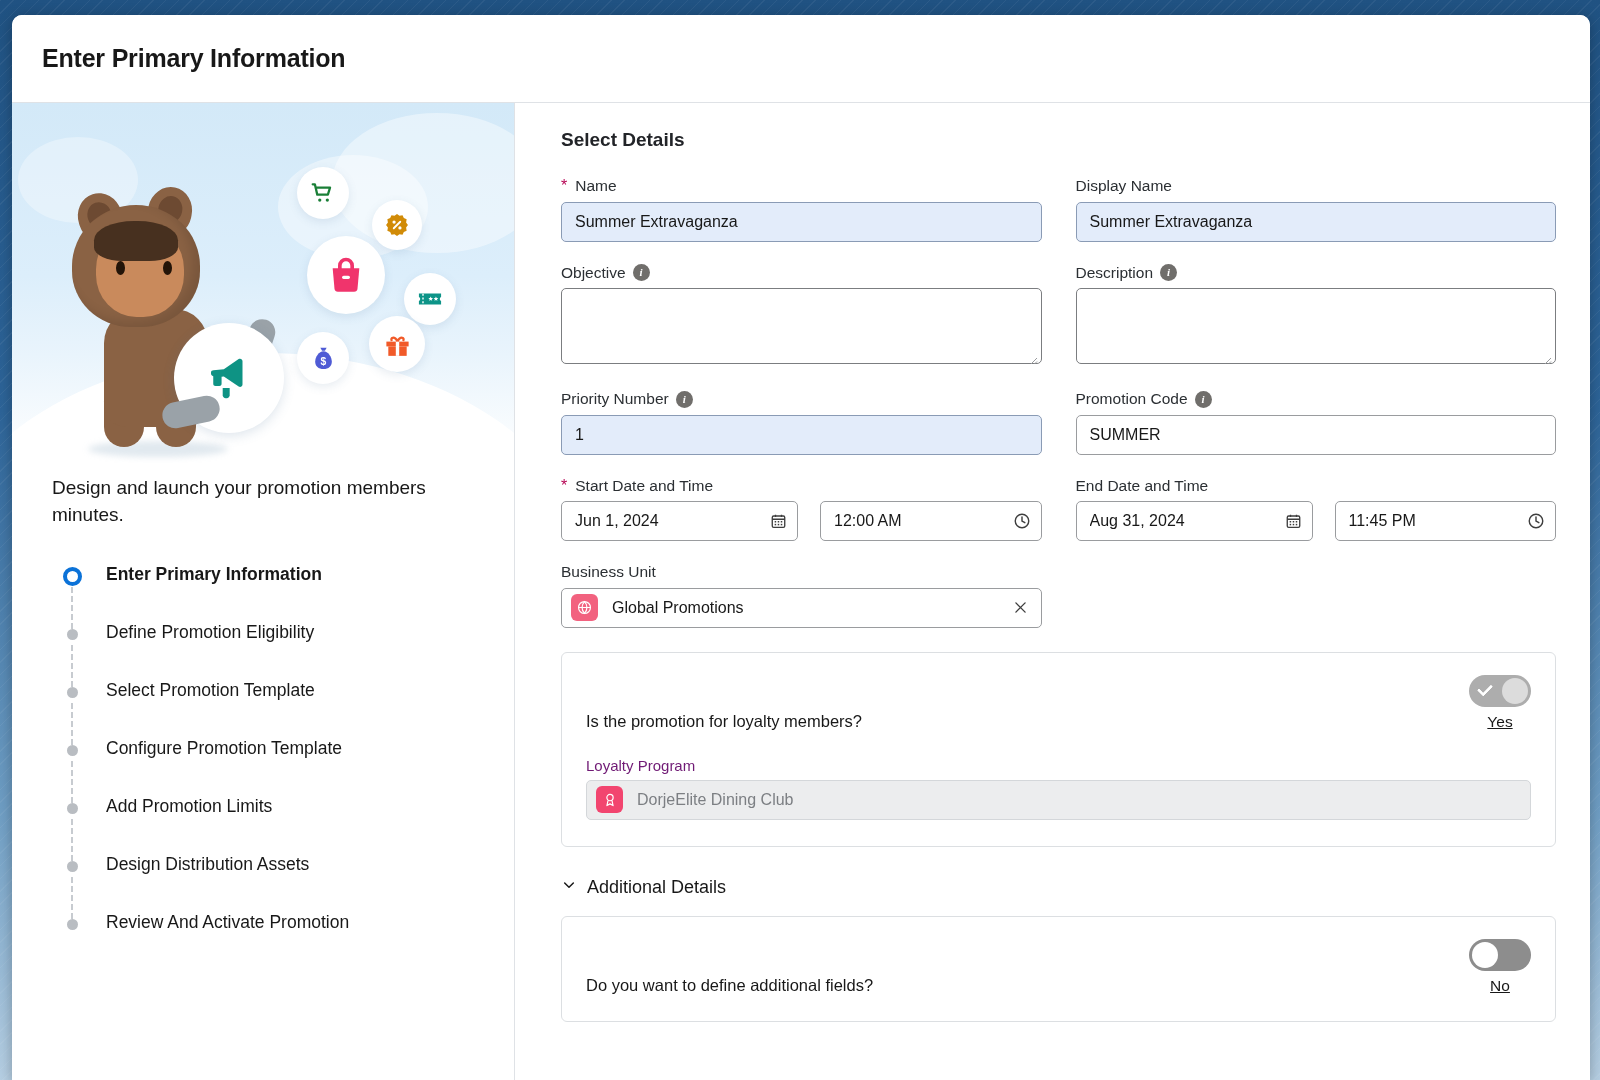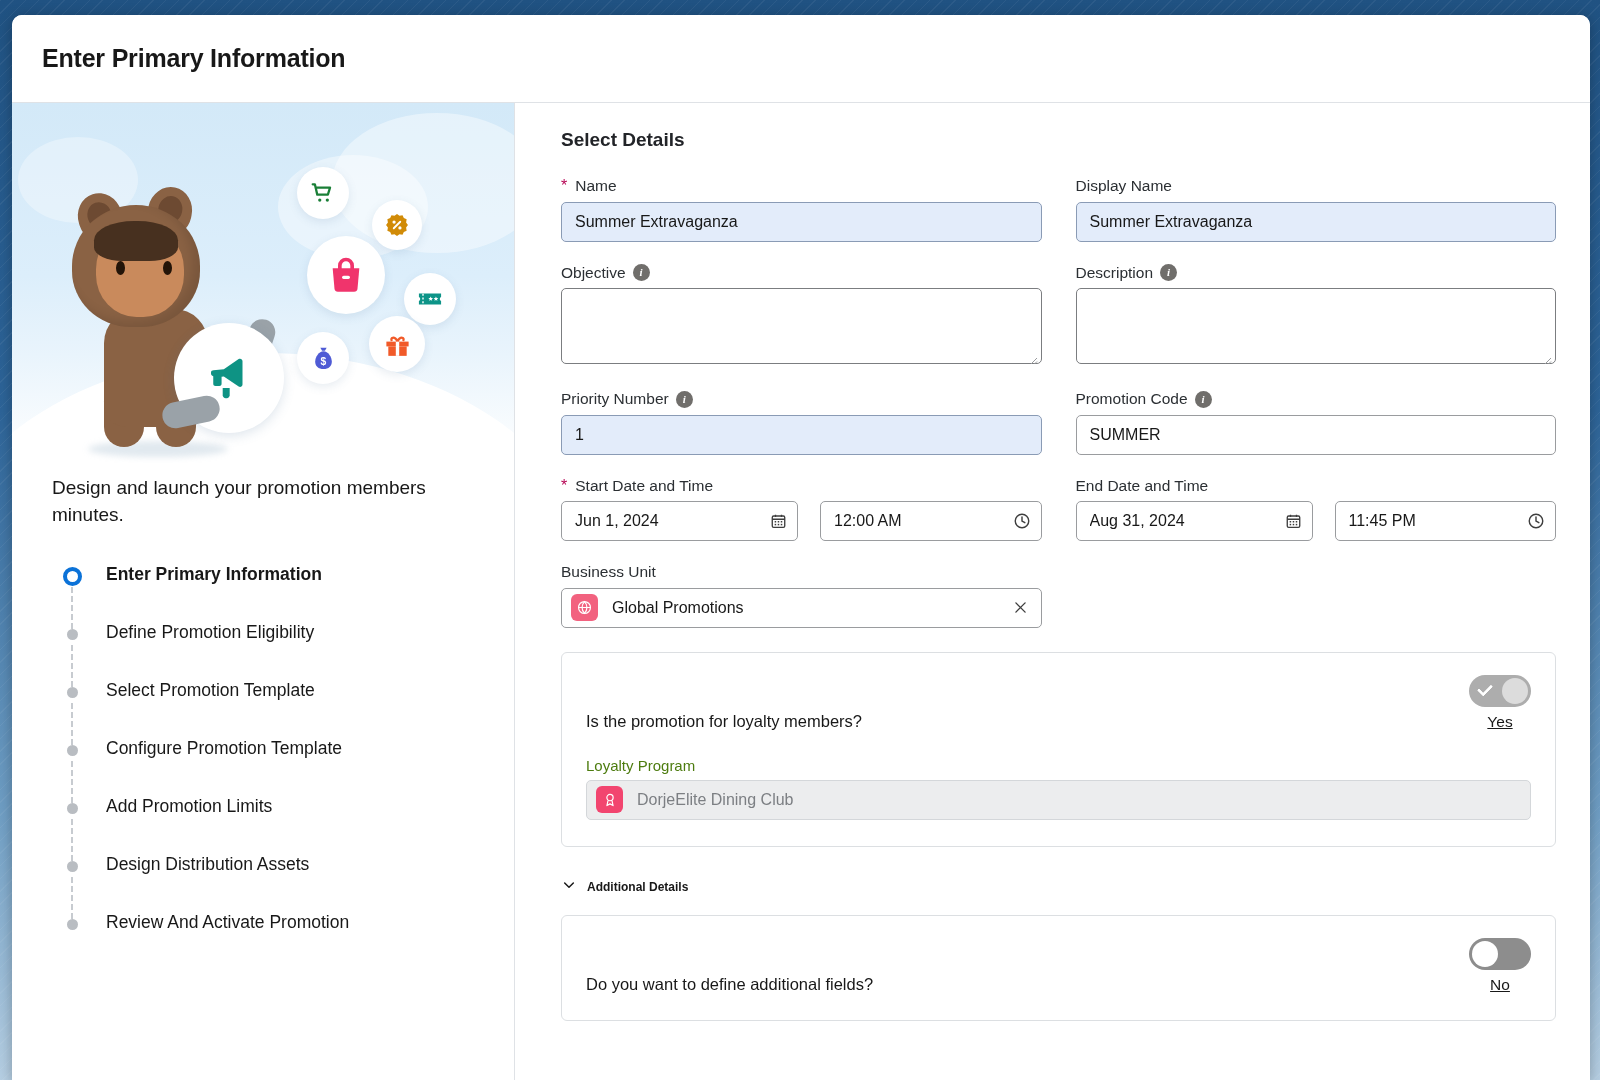--- a/index.html
+++ b/index.html
@@ -344,41 +344,41 @@
   .tick {
     position: absolute; left: 9px; top: 9px;
     width: 14px; height: 9px;
     border-left: 3px solid #fff; border-bottom: 3px solid #fff;
     transform: rotate(-45deg);
     border-radius: 1px;
   }
   .toggle-label { font-size: 15.5px; color: #181818; margin-top: 6px; text-decoration: underline; }
 
   .loyalty-block { margin-top: 26px; }
-  .loyalty-label { font-size: 15px; color: #4d7c0f; margin-bottom: 6px; }
+  .loyalty-label { font-size: 15px; color: #701a75; margin-bottom: 6px; }
   .loyalty-inp {
     width: 100%; height: 40px;
     border: 1px solid #d4d7da; border-radius: 5px;
     background: #ecedee;
     display: flex; align-items: center; padding: 0 9px;
   }
   .loyalty-badge {
     width: 27px; height: 27px; border-radius: 6px;
     background: #f2456f;
     display: flex; align-items: center; justify-content: center;
     flex: 0 0 27px;
   }
   .loyalty-text { margin-left: 14px; font-size: 16px; color: #7c7f83; }
 
   .additional-head {
     display: flex; align-items: center; gap: 10px;
     margin-top: 30px;
     cursor: pointer;
   }
-  .additional-title { font-size: 12px; font-weight: bold; color: #181818; }
+  .additional-title { font-size: 18px; font-weight: normal; color: #181818; }
 </style>
 </head>
 <body>
 
 <div class="desktop"></div>
 
 <div class="window">
 
   <div class="header">
     <div class="header-title">Enter Primary Information</div>

